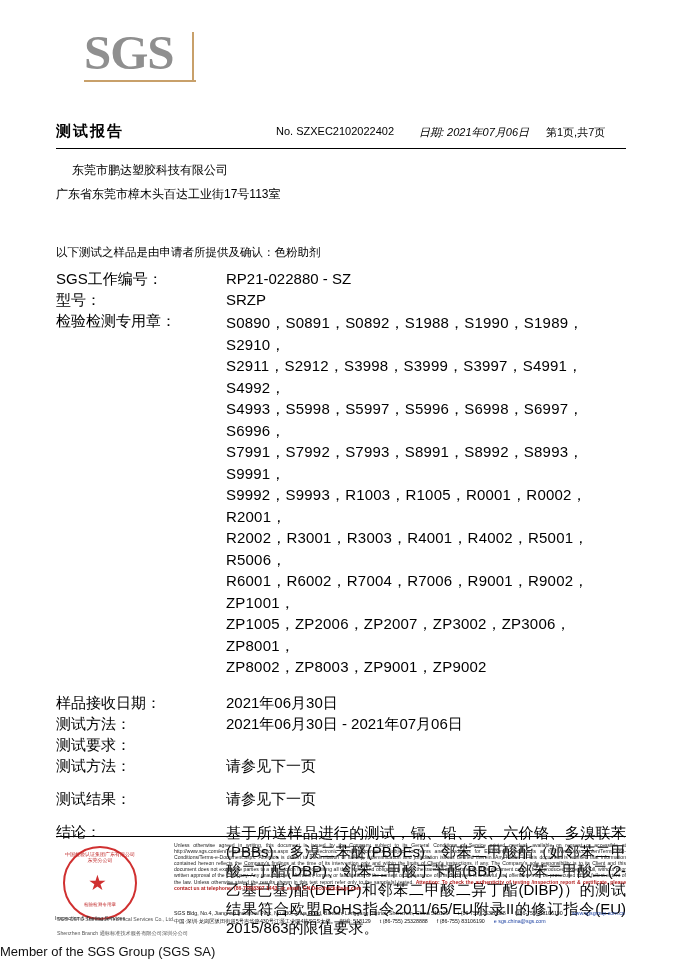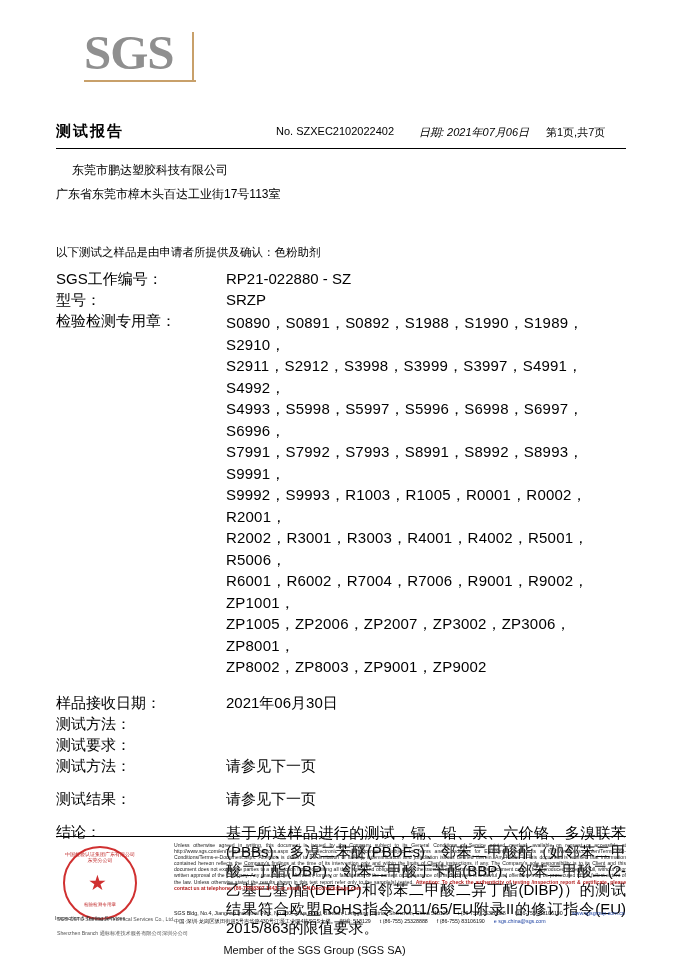--- a/index.html
+++ b/index.html
@@ -260,22 +260,22 @@
     color: #111;
   }
   .footer-addr .blue {
     color: #1a3fa0;
   }
   .footer-member {
     position: absolute;
     left: 0;
     top: 944px;
     width: 629px;
-    text-align: center;
-    font-size: 11px;
+    text-align: left;
+    font-size: 13px;
     color: #111;
   }
   .fa-row {
     display: flex;
     white-space: nowrap;
   }
   .fa-row .seg {
     margin-right: 9px;
   }
 </style>
@@ -330,20 +330,21 @@
       </div>
     </div>
 
     <div class="field-row gap-top">
       <div class="field-label">样品接收日期：</div>
       <div class="field-value">2021年06月30日</div>
     </div>
 
     <div class="field-row">
       <div class="field-label">测试方法：</div>
+      <div class="field-value">2021年06月30日 - 2021年07月06日</div>
     </div>
 
     <div class="field-row">
       <div class="field-label">测试要求：</div>
     </div>
 
     <div class="field-row">
       <div class="field-label">测试方法：</div>
       <div class="field-value">请参见下一页</div>
     </div>

